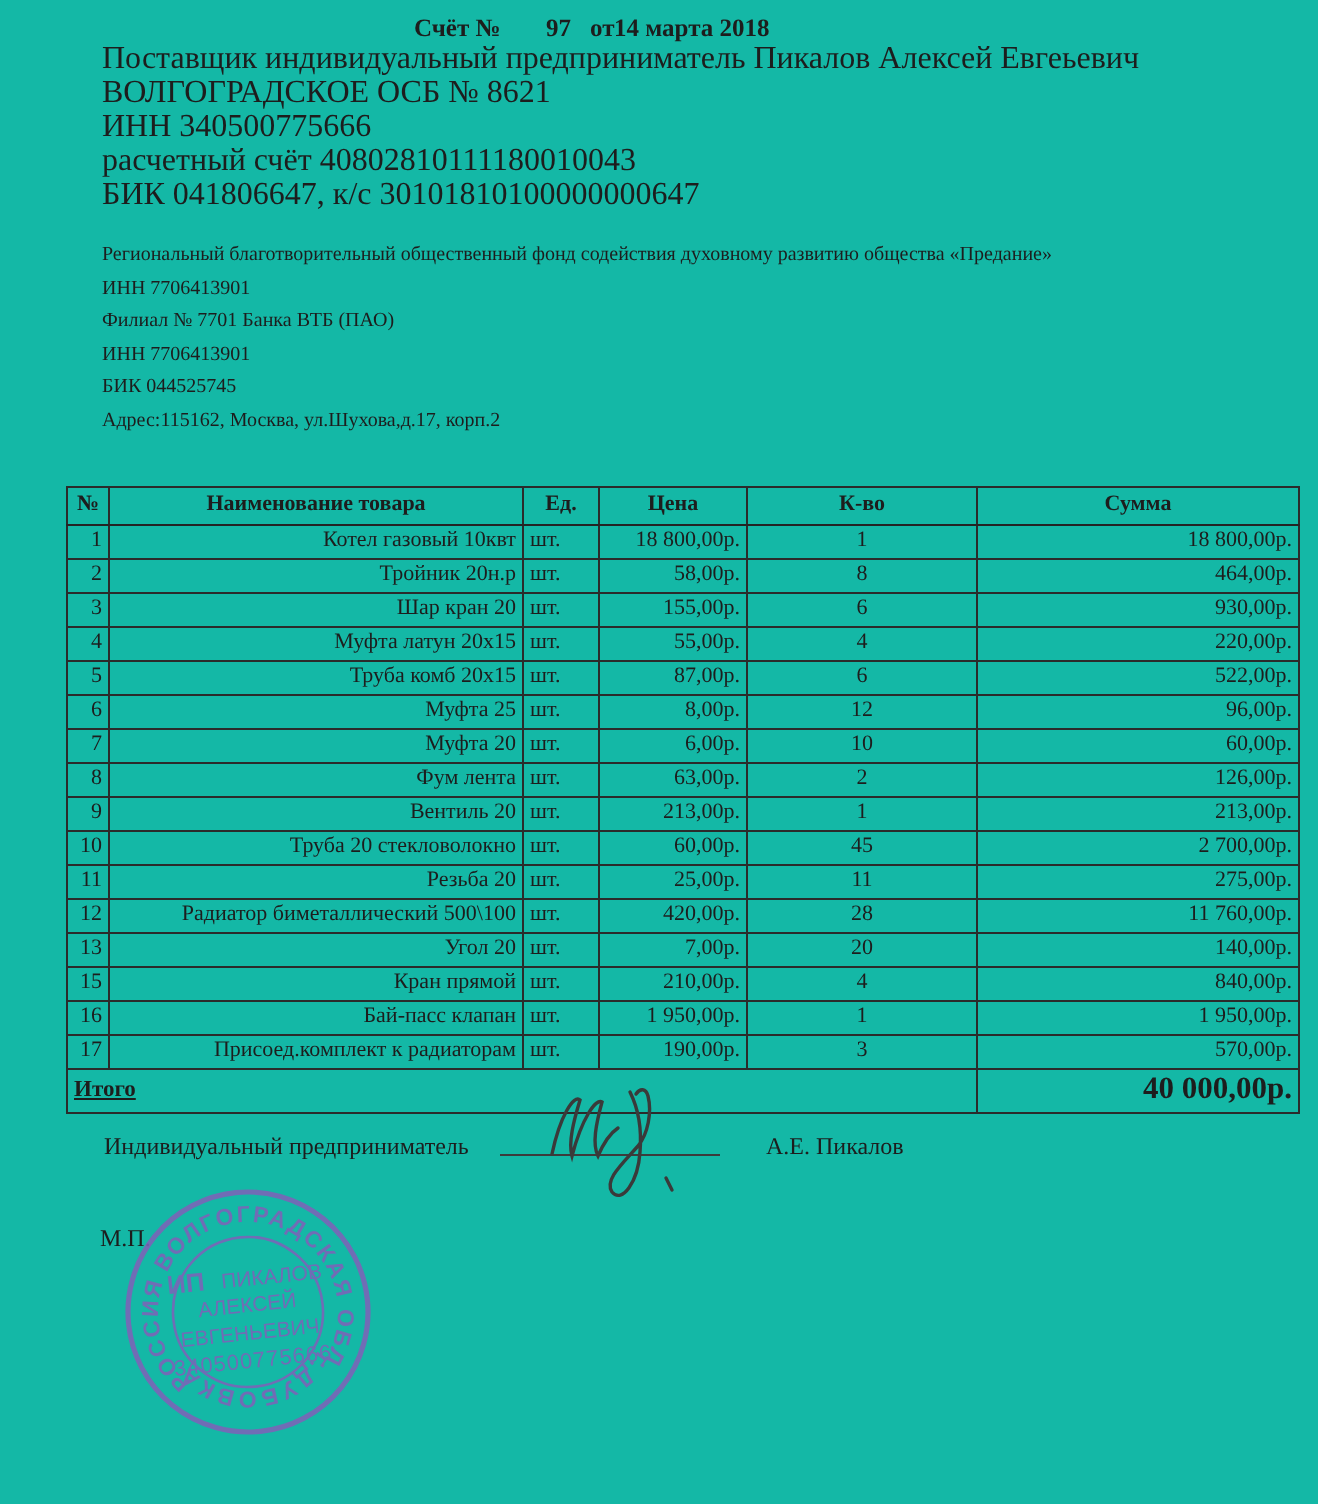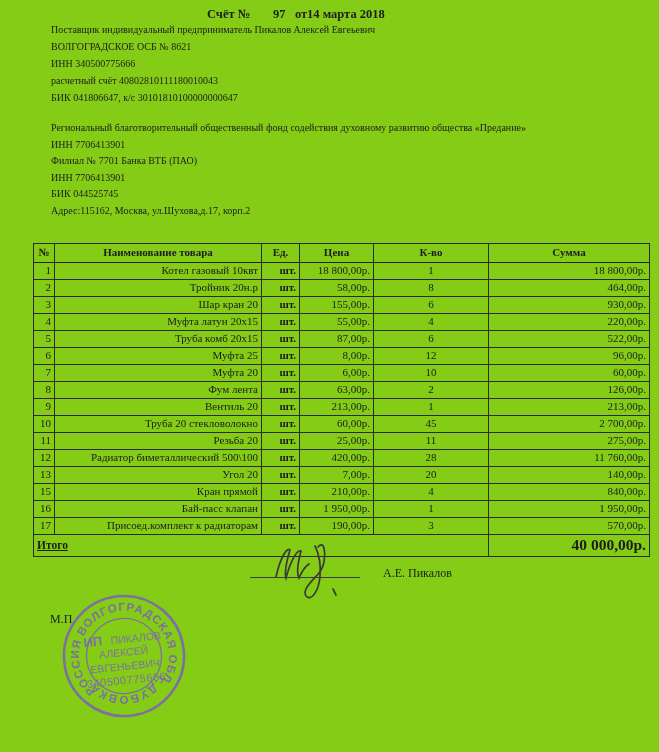--- a/index.html
+++ b/index.html
@@ -1,37 +1,37 @@
 <!DOCTYPE html>
 <html><head>
 <meta charset="utf-8">
 <style>
   html,body{margin:0;padding:0;}
   body{width:659px;height:752px;background:#fdfdfb;overflow:hidden;}
-  .page{position:relative;width:659px;height:752px;background:#84cc16;
+  .page{position:relative;width:659px;height:752px;background:#14b8a6;
         font-family:"Liberation Serif",serif;color:#1d1d1d;}
 
   
   .title span{position:absolute;top:7px;font-size:12.5px;font-weight:bold;white-space:nowrap;}
   .t-label{left:207px;} .t-num{left:273px;} .t-of{left:295px;} .t-date{left:307px;}
 
   
-  .supplier{position:absolute;left:51px;top:21px;font-size:10px;line-height:17px;white-space:nowrap;}
+  .supplier{position:absolute;left:51px;top:21px;font-size:16px;line-height:17px;white-space:nowrap;}
   .customer{position:absolute;left:51px;top:120px;font-size:10px;line-height:16.6px;white-space:nowrap;}
 
   
   table.items{position:absolute;left:33px;top:243px;width:616px;border-collapse:collapse;
               font-size:11px;table-layout:fixed;}
   table.items{border:1.6px solid #242424;}
   table.items th,table.items td{border:1px solid #2b2b2b;padding:0 3px;height:16px;
               line-height:1.05;overflow:hidden;white-space:nowrap;}
   table.items thead th{height:18px;font-weight:bold;text-align:center;border-bottom:1.8px solid #242424;}
   td.c0{text-align:right;padding-right:2px;}
   td.c1{text-align:right;padding-left:3px;}
-  td.c2{text-align:right;padding-left:3px;font-weight:bold;}
+  td.c2{text-align:left;padding-left:3px;}
   td.c3{text-align:right;padding-right:4px;}
   td.c4{text-align:center;}
   td.c5{text-align:right;padding-right:4px;}
   table.items tfoot td{font-weight:bold;height:21px;border-top:1.6px solid #242424;}
   td.total-label{padding-left:21px;font-size:11.5px;text-align:left;text-decoration:underline;}
   td.total-value{font-size:15.5px;text-align:right;padding-right:4px;}
 
   
   .sig-role{position:absolute;left:52px;top:566px;font-size:12px;}
   .sig-line{position:absolute;left:250px;top:577px;width:110px;border-top:1.4px solid #3c3c3c;}
@@ -223,20 +223,21 @@
         </tr>
       </tbody>
     <tfoot>
       <tr>
         <td class="total-label" colspan="5">Итого</td>
         <td class="total-value">40 000,00р.</td>
       </tr>
     </tfoot>
   </table>
 
+  <div class="sig-role">Индивидуальный предприниматель</div>
   <div class="sig-line"></div>
   <svg class="sig-svg" width="100" height="70" viewBox="0 0 100 70">
     <g fill="none" stroke="#3a3a3a" stroke-width="1.7" stroke-linecap="round">
       <path d="M13,36 C17,17 24,6 27,9 C24,19 21,30 23,37 C28,18 35,8 38,10 C35,21 33,31 36,37 C39,30 43,25 46,23"></path>
       <path d="M52,5 C56,13 58,23 57,35 C56,50 48,61 43,55 C39,49 48,41 56,32 C61,26 63,15 61,7 C60,3 57,3 55,6"></path>
       <path d="M70,48 l3,6"></path>
     </g>
   </svg>
   <div class="sig-name">А.Е. Пикалов</div>
 

